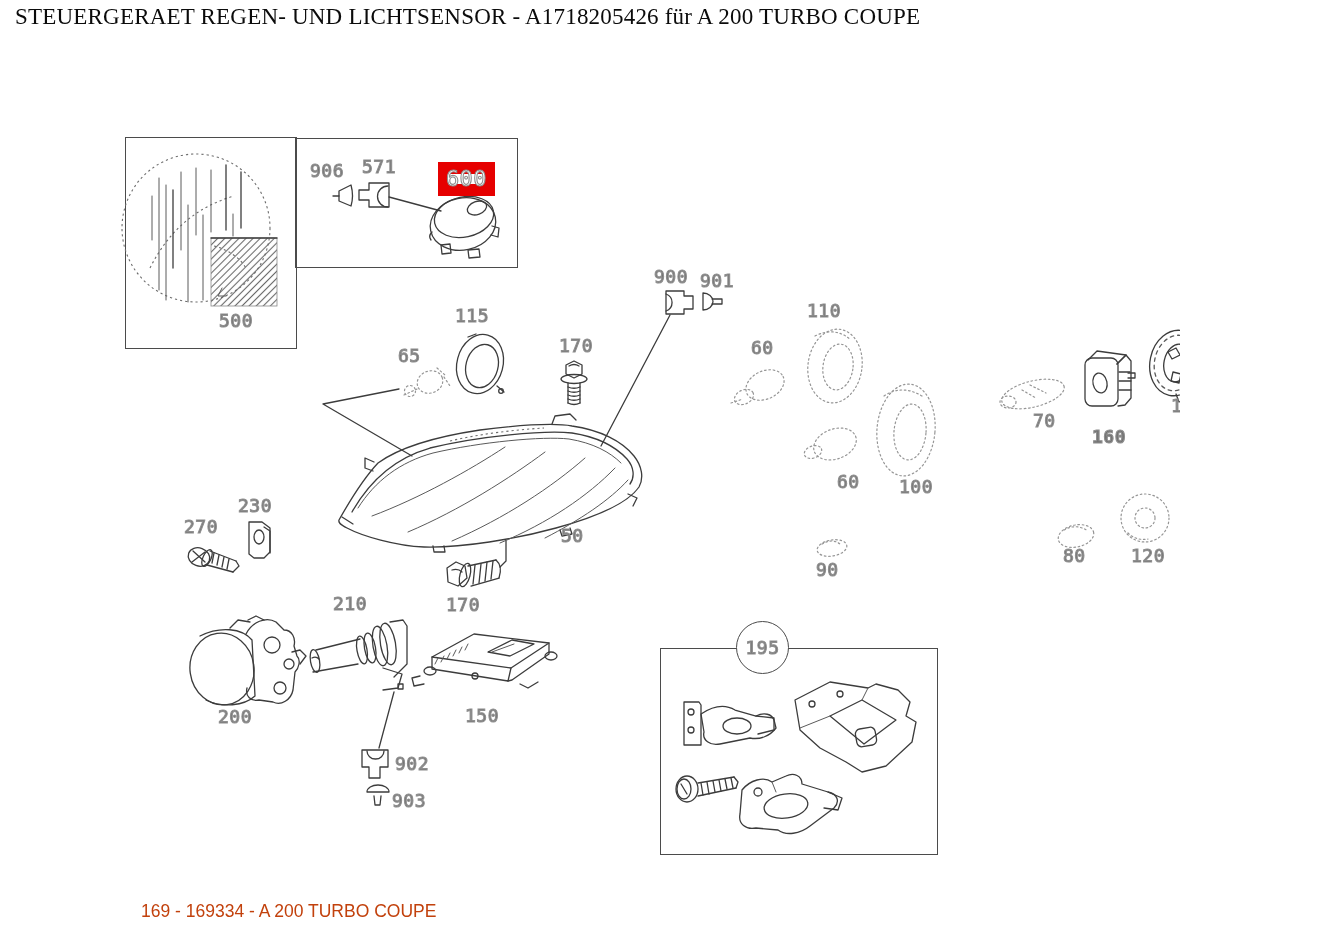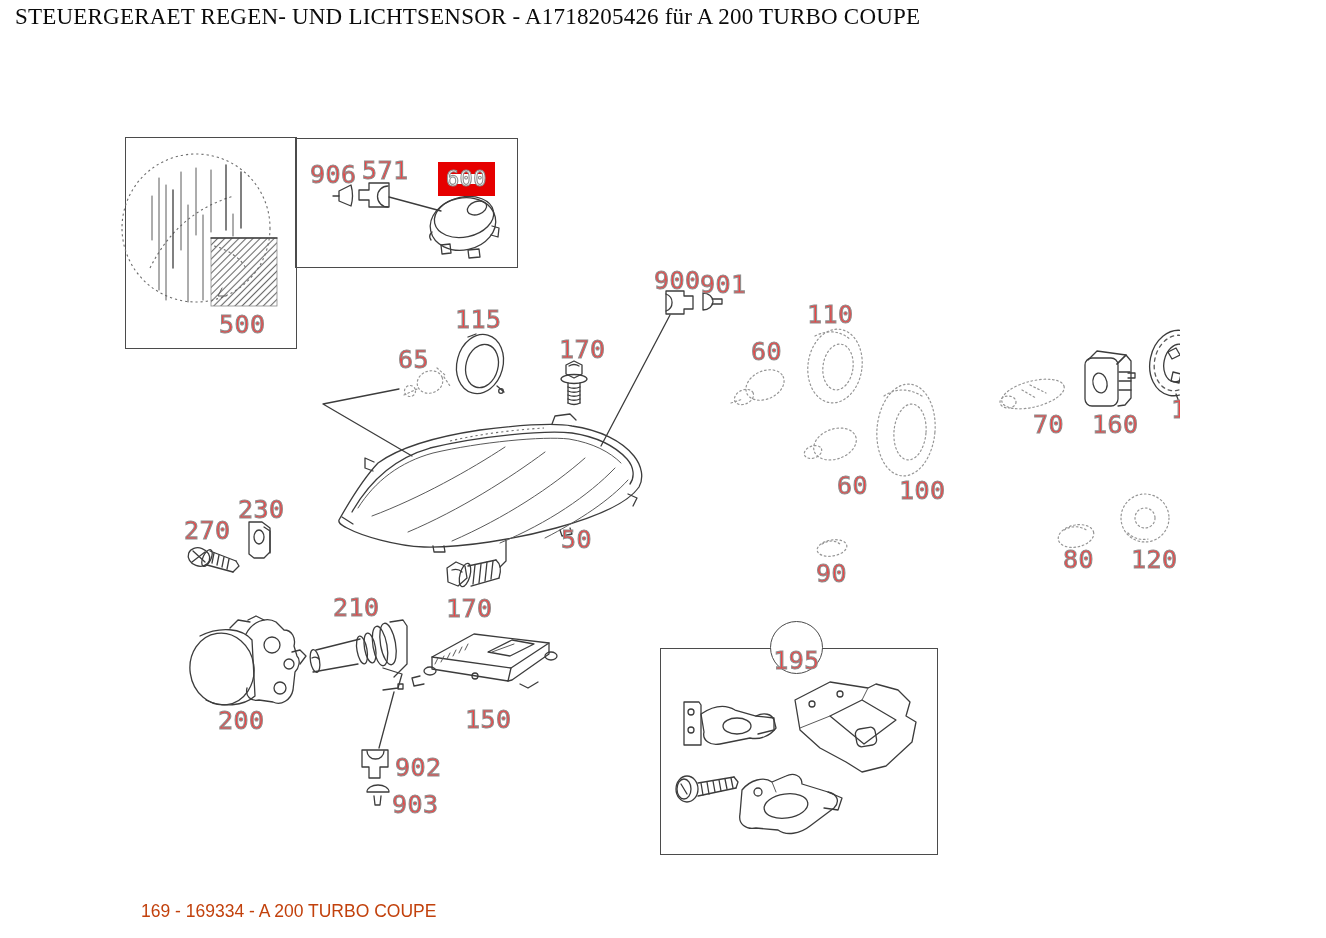--- a/index.html
+++ b/index.html
@@ -3,33 +3,33 @@
 <meta charset="utf-8">
 <style>
   html,body{margin:0;padding:0;background:#fff;}
   #stage{position:relative;width:1180px;height:938px;background:#ffffff;overflow:hidden;
          font-family:"Liberation Sans",sans-serif;}
   .title{position:absolute;left:15px;top:4px;font-family:"Liberation Serif",serif;
          font-size:23px;color:#0b0b0b;white-space:nowrap;letter-spacing:0.2px;}
   .footer{position:absolute;left:141px;top:901px;font-family:Liberation Sans, sans-serif;
           font-size:17.5px;color:#c2410c;white-space:nowrap;}
   .box{position:absolute;border:1.5px solid #4b4b4b;background:transparent;}
-  .callout{position:absolute;font-family:"DejaVu Sans Mono",monospace;font-size:25px;
-           line-height:1;color:#ef4444;-webkit-text-stroke:1.1px #8f8f8f;
+  .callout{position:absolute;font-family:"DejaVu Sans Mono",monospace;font-size:18px;
+           line-height:1;color:#737373;-webkit-text-stroke:1.1px #8f8f8f;
            letter-spacing:0.5px;white-space:nowrap;cursor:pointer;}
   .hl-box{position:absolute;left:438px;top:162px;width:57px;height:34px;
           display:flex;align-items:center;justify-content:center;box-sizing:border-box;
           padding:12px;cursor:pointer;}
   .hl-inner{width:100%;height:100%;background:#ffffff;display:flex;align-items:center;
             justify-content:center;}
   .hl-inner span{font-family:"DejaVu Sans Mono",monospace;font-size:22px;color:#ffffff;
                  -webkit-text-stroke:1.1px #8f8f8f;letter-spacing:0.5px;line-height:1;}
-  .circle-badge{position:absolute;left:770px;top:621px;width:51px;height:51px;
+  .circle-badge{position:absolute;left:736px;top:621px;width:51px;height:51px;
                 border:1.6px solid #4b4b4b;border-radius:50%;background:#fff;
-                display:flex;align-items:flex-end;justify-content:center;}
+                display:flex;align-items:center;justify-content:center;}
   .circle-badge .callout{position:static;}
   svg{position:absolute;left:0;top:0;}
   .ln{stroke:#3c3c3c;fill:none;stroke-width:1.3;stroke-linecap:round;stroke-linejoin:round;}
   .lt{stroke:#5a5a5a;fill:none;stroke-width:1;stroke-linecap:round;}
   .st{stroke:#959595;fill:none;stroke-width:1.2;stroke-dasharray:1.6 2.7;stroke-linecap:round;}
   .dash{stroke:#6d6d6d;fill:none;stroke-width:1.1;stroke-dasharray:2.2 3;}
 </style>
 </head>
 <body>
 
@@ -312,21 +312,21 @@
   <div class="callout" style="left:455px;top:307px;">115</div>
   <div class="callout" style="left:398px;top:347px;">65</div>
   <div class="callout" style="left:559px;top:337px;">170</div>
   <div class="callout" style="left:561px;top:527px;">50</div>
   <div class="callout" style="left:751px;top:339px;">60</div>
   <div class="callout" style="left:807px;top:302px;">110</div>
   <div class="callout" style="left:837px;top:473px;">60</div>
   <div class="callout" style="left:899px;top:478px;">100</div>
   <div class="callout" style="left:816px;top:561px;">90</div>
   <div class="callout" style="left:1033px;top:412px;">70</div>
-  <div class="callout" style="left:1092px;top:412px;">160</div>
+  <div class="callout" style="left:1092px;top:428px;font-weight:bold;">160</div>
   <div class="callout" style="left:1171px;top:397px;">190</div>
   <div class="callout" style="left:1063px;top:547px;">80</div>
   <div class="callout" style="left:1131px;top:547px;">120</div>
   <div class="callout" style="left:184px;top:518px;">270</div>
   <div class="callout" style="left:238px;top:497px;text-align:center;">230</div>
   <div class="callout" style="left:218px;top:708px;">200</div>
   <div class="callout" style="left:333px;top:595px;">210</div>
   <div class="callout" style="left:446px;top:596px;">170</div>
   <div class="callout" style="left:465px;top:707px;">150</div>
   <div class="callout" style="left:395px;top:755px;">902</div>

